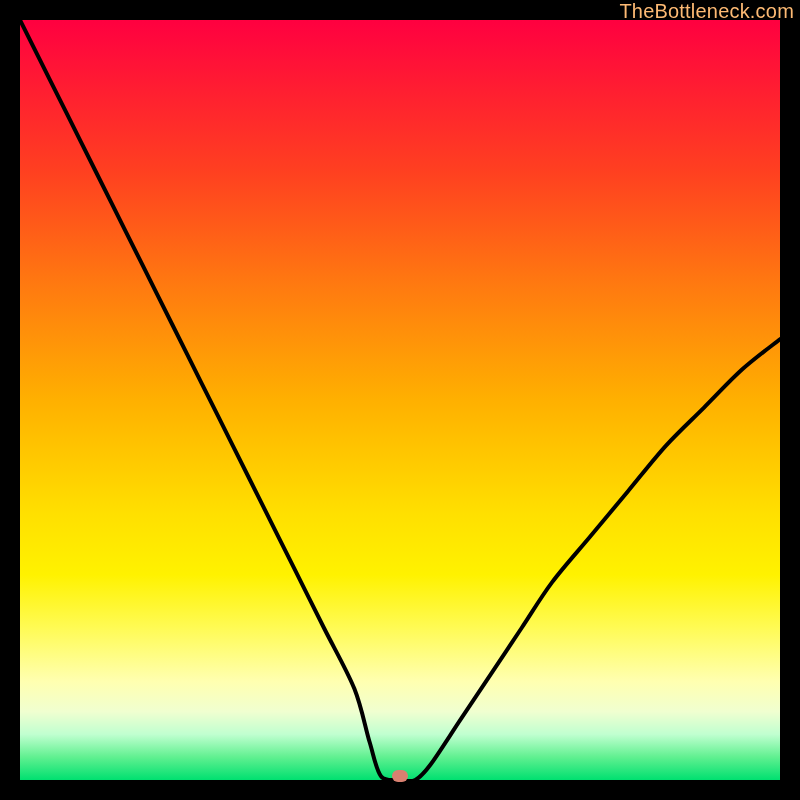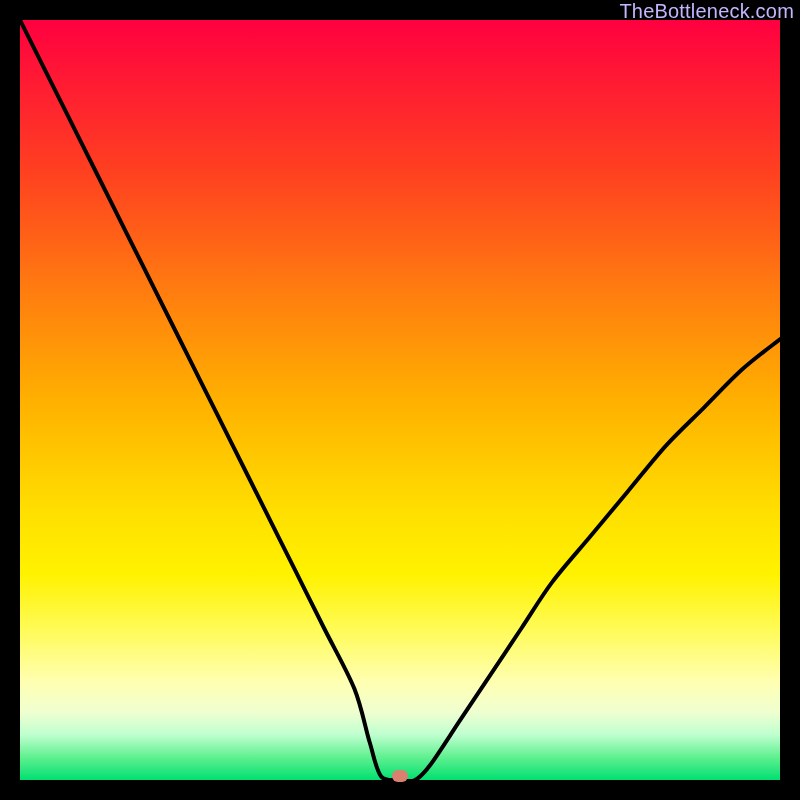--- a/index.html
+++ b/index.html
@@ -50,21 +50,21 @@
     position: absolute;
     width: 16px;
     height: 12px;
     border-radius: 6px;
     transform: translate(-50%, -50%);
   }
   .watermark {
     position: absolute;
     top: 0px;
     right: 6px;
-    color: #c4b5fd;
+    color: #fdba74;
     font-size: 20px;
     font-weight: 500;
     letter-spacing: 0.2px;
   }
 </style>
 </head>
 <body>
 
 <div class="frame">
 

